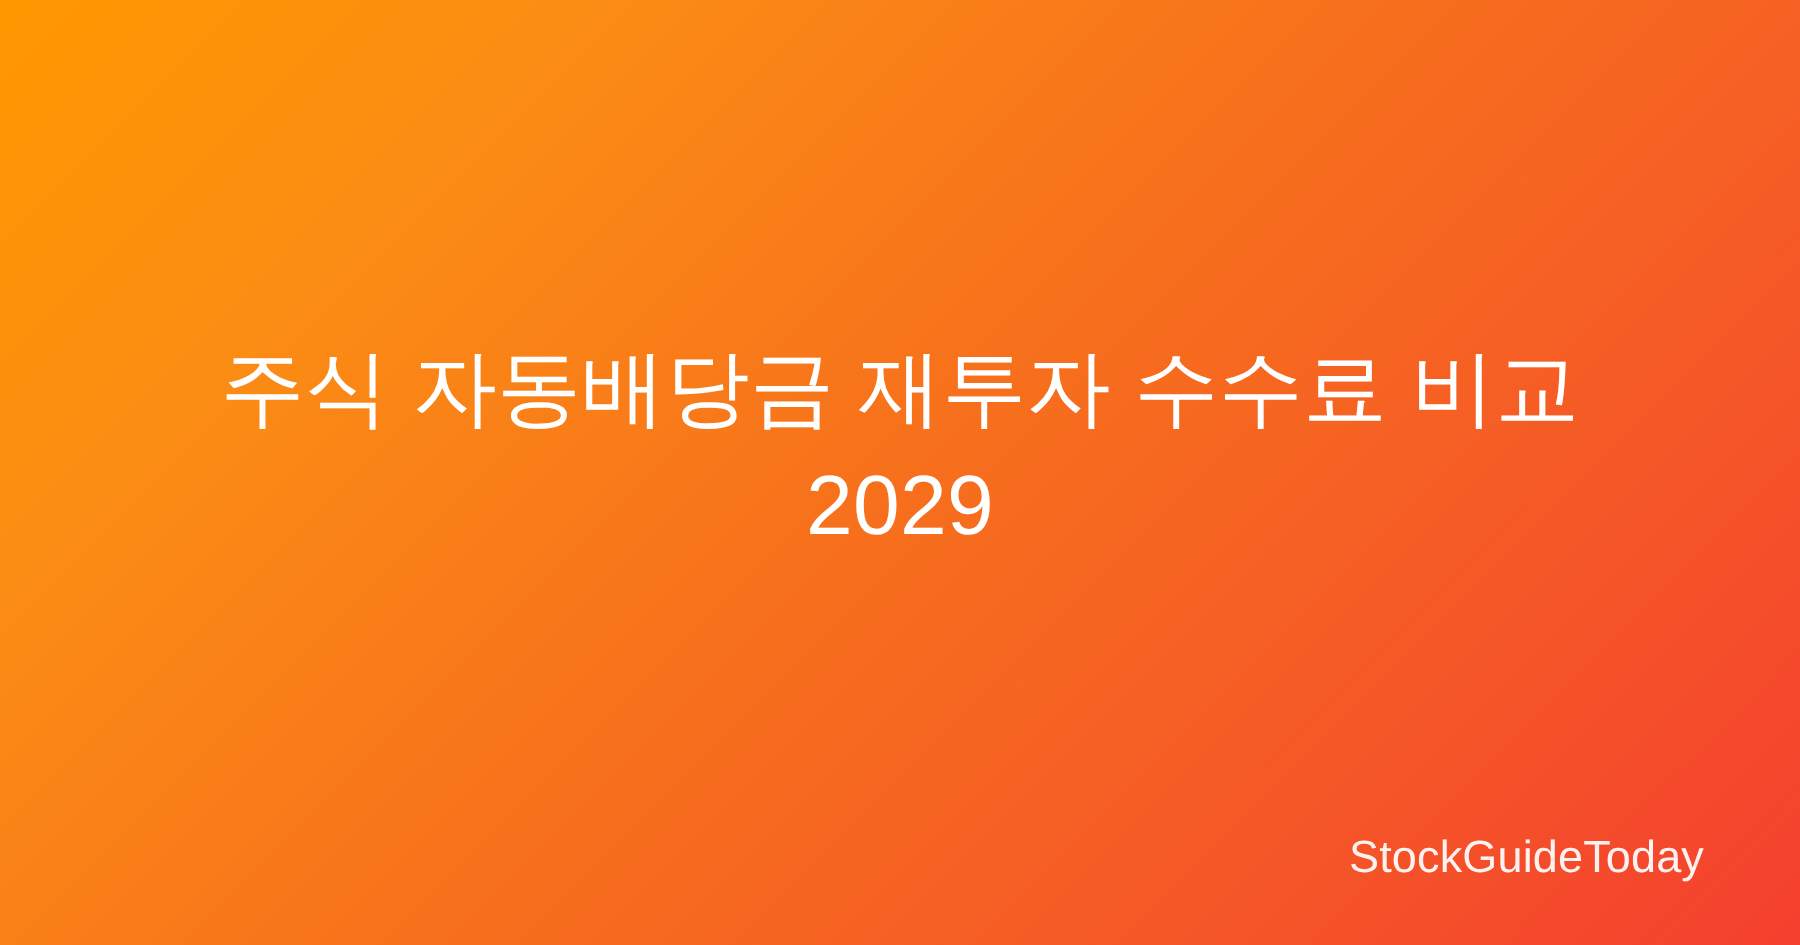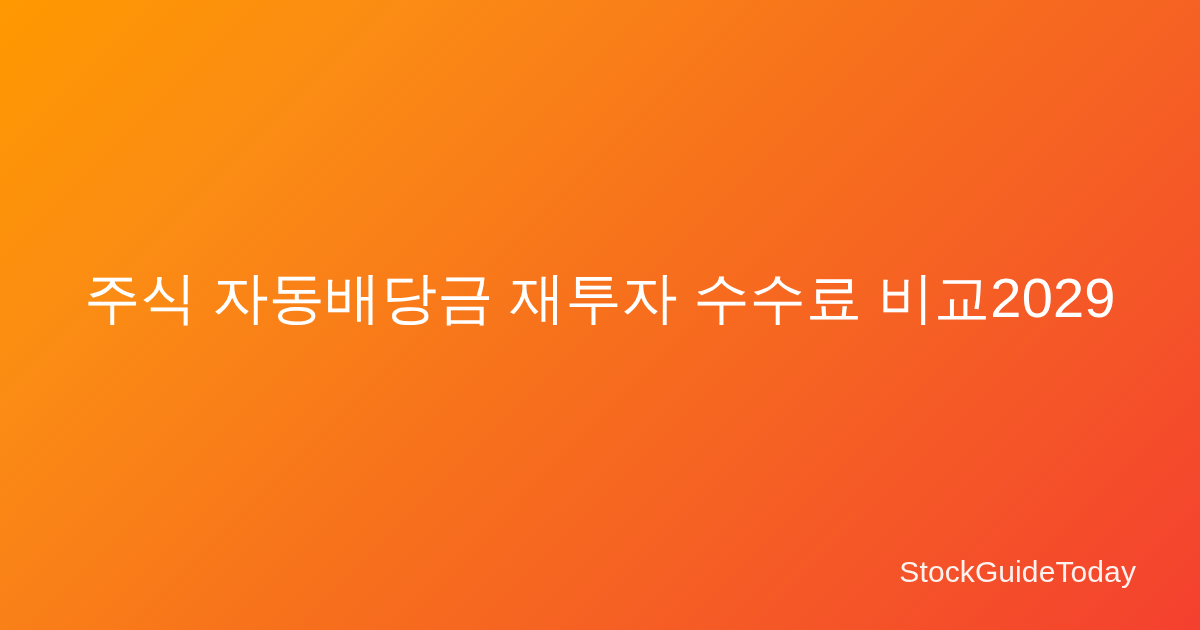--- a/index.html
+++ b/index.html
@@ -25,20 +25,21 @@
   }
 
   
   #headline-block {
     position: absolute;
     left: 0;
     right: 0;
     top: 0;
     height: 630px;
     display: flex;
+    flex-direction: column;
     align-items: center;
     justify-content: center;
     
     padding-bottom: 34px;
     box-sizing: border-box;
   }
 
   .headline-line {
     display: block;
     max-width: 1080px;

